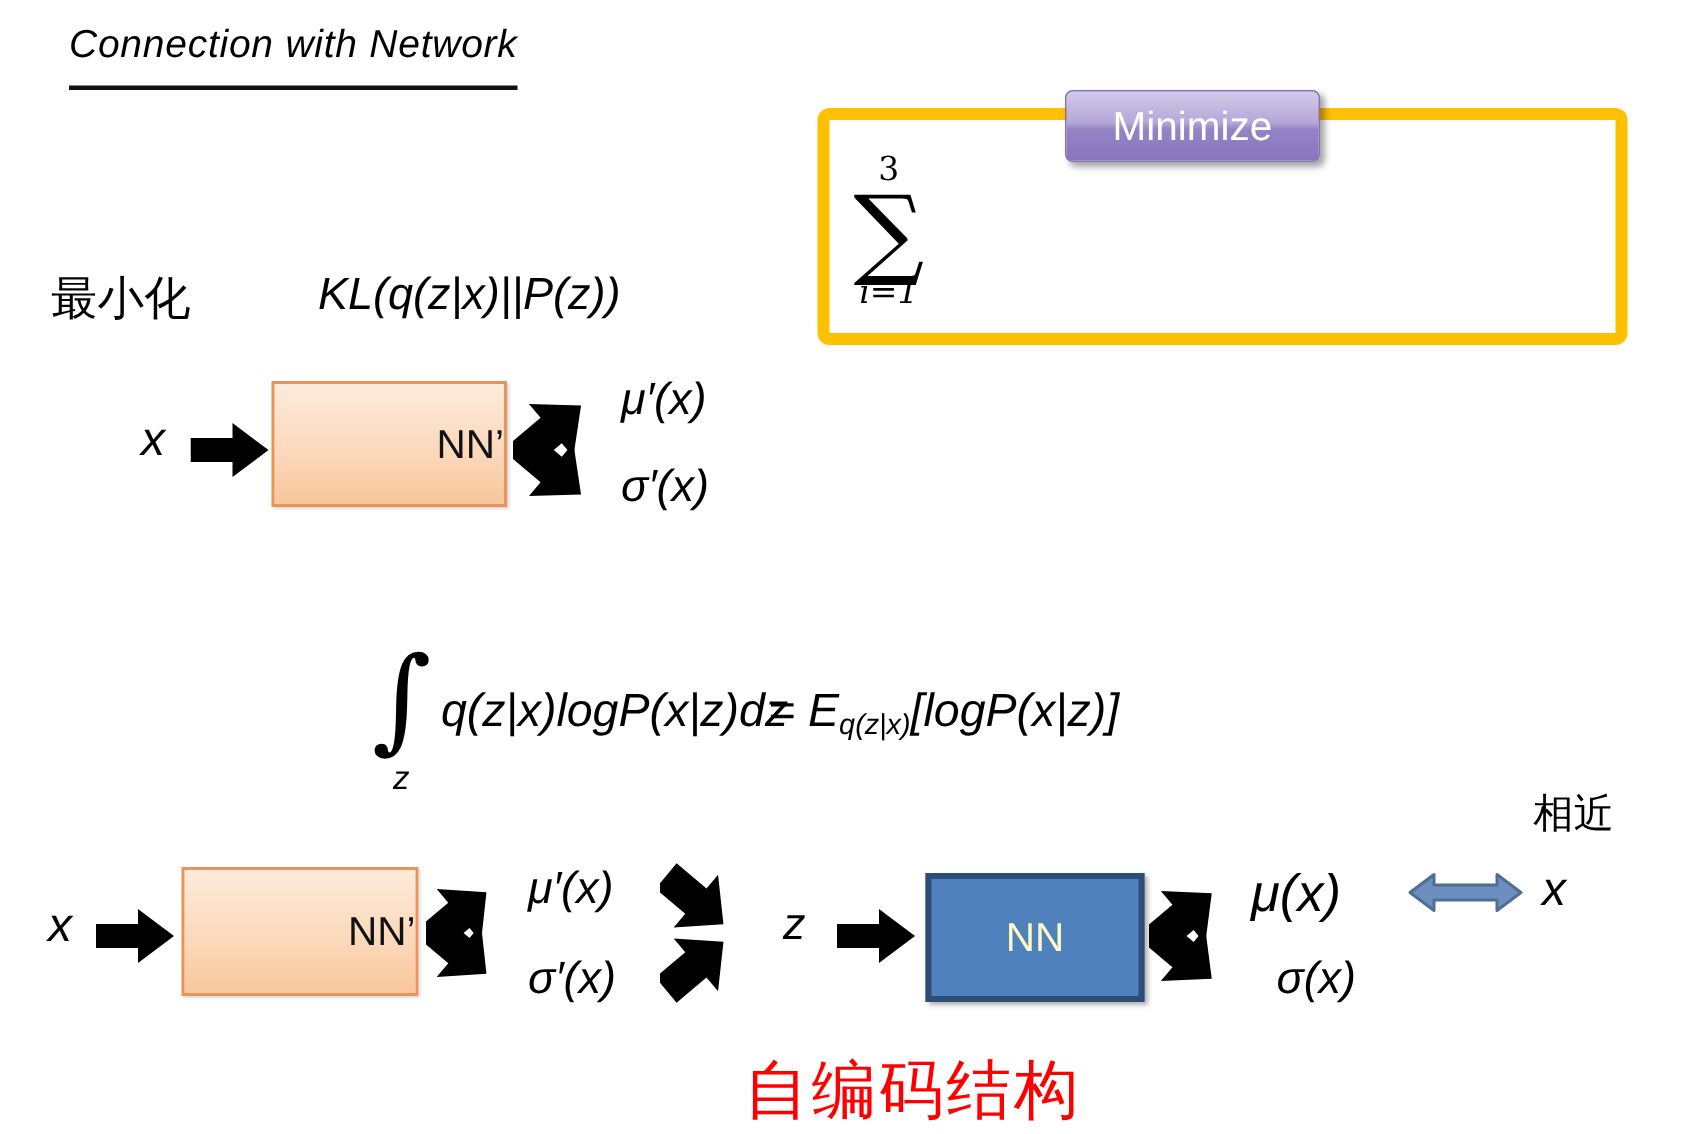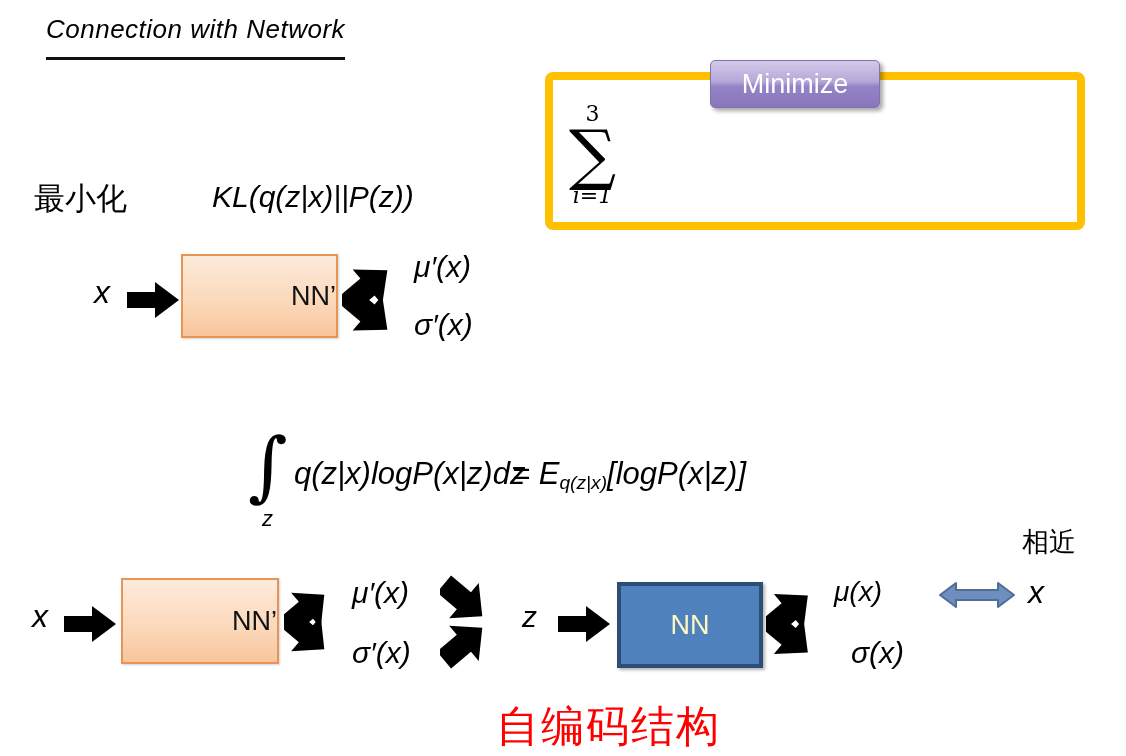--- a/index.html
+++ b/index.html
@@ -77,21 +77,21 @@
   #d2arrow1 { left:64px;  top:604px; }
   #d2box1   { left:121px; top:578px; width:158px; height:86px; }
   #d2fork1  { left:284px; top:572px; }
   #d2mu     { left:352px; top:576px; font-size:30px; }
   #d2sigma  { left:352px; top:636px; font-size:30px; }
   #d2merge  { left:440px; top:570px; }
   #d2z      { left:522px; top:600px; font-size:30px; }
   #d2arrow2 { left:558px; top:604px; }
   #d2box2   { left:617px; top:582px; width:146px; height:86px; }
   #d2fork2  { left:766px; top:574px; }
-  #d2mu2    { left:834px; top:576px; font-size:28px; }
+  #d2mu2    { left:834px; top:576px; font-size:35px; }
   #d2sigma2 { left:834px; top:636px; font-size:30px;margin-left:17px; }
   #similar  { left:993px; top:524px; font-size:27px;margin-left:29px; }
   #dblarrow { left:938px; top:580px; }
   #d2x2     { left:1028px; top:574px; font-size:32px; }
 
   #caption { left:496px; top:698px; font-size:43px; color:#FF0000; letter-spacing:2px; }
 
   svg { display:block; }
 </style>
 </head>

